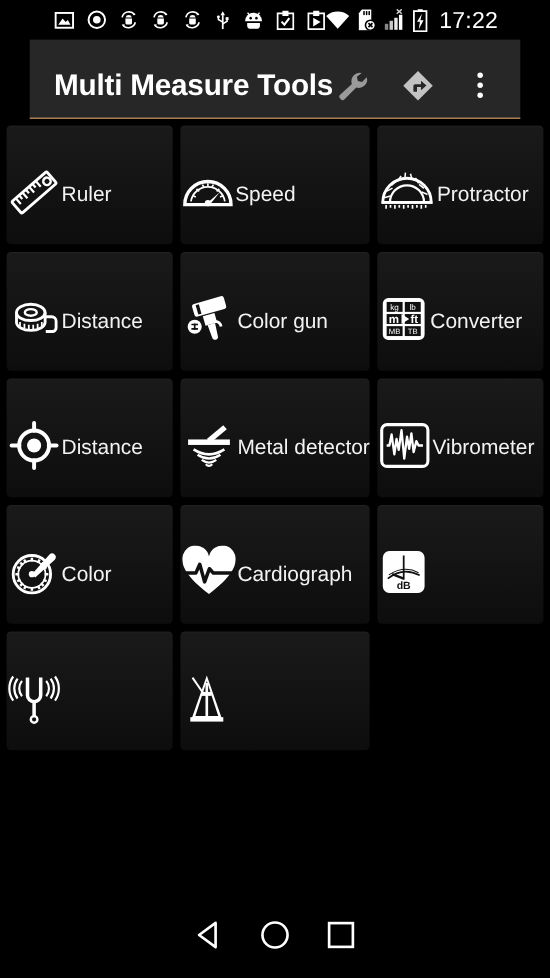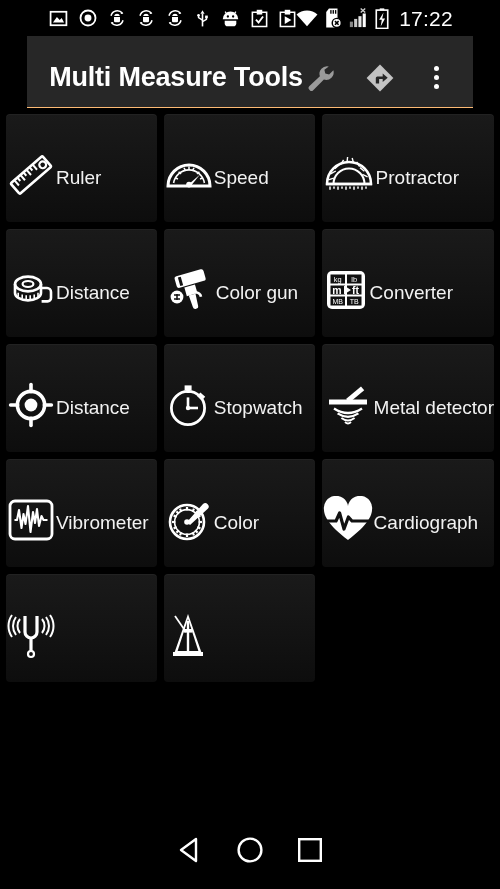--- a/index.html
+++ b/index.html
@@ -315,34 +315,20 @@
               <path d="M25 4.6 v7"></path>
                 <path d="M25 38.4 v7"></path>
               <path d="M4.6 25 h7"></path>
                 <path d="M38.4 25 h7"></path>
             </g>
           </svg>
         </div>
         <div class="tile-label">Distance</div>
       </div>
 
-      <div class="tile">
-        <div class="tile-ico">
-          <svg width="50" height="50" viewBox="0 0 50 50">
-            <circle cx="24" cy="28" r="16.6" fill="none" stroke="#fff" stroke-width="2.8"></circle>
-            <rect x="20.6" y="5.4" width="7" height="5" fill="#fff"></rect>
-            <rect x="22.4" y="9" width="3.4" height="4" fill="#fff"></rect>
-            <path d="M36.4 12.4 l4.8 4.4 -3.4 3.6 -4.8 -4.4 Z" fill="#fff"></path>
-            <path d="M24 28 v-10.6" stroke="#fff" stroke-width="2.6"></path>
-            <path d="M24 28 h10" stroke="#fff" stroke-width="2.6"></path>
-            <circle cx="24" cy="28" r="2.2" fill="#fff"></circle>
-          </svg>
-        </div>
-        <div class="tile-label">Stopwatch</div>
-      </div>
 
       <div class="tile">
         <div class="tile-ico">
           <svg width="52" height="50" viewBox="0 0 52 50">
             <rect x="7" y="19.5" width="38" height="5" fill="#fff"></rect>
             <path d="M24 19 L39 6.5 l3.2 3.8 -14.4 12" fill="#fff"></path>
             <path d="M12 28.5 q14 9 28 0" fill="none" stroke="#fff" stroke-width="2.4"></path>
             <path d="M15.6 33.4 q10.4 7 20.8 0" fill="none" stroke="#fff" stroke-width="2.2"></path>
             <path d="M19.4 38 q6.6 5 13.2 0" fill="none" stroke="#fff" stroke-width="2"></path>
             <path d="M23 42 q3 3 6 0" fill="none" stroke="#fff" stroke-width="1.8"></path>
@@ -395,20 +381,34 @@
       <div class="tile">
         <div class="tile-ico">
           <svg width="52" height="48" viewBox="0 0 52 48">
             <path d="M26 44 C 6 29 2 19 2 14 A12 12 0 0 1 26 10 A12 12 0 0 1 50 14 C50 19 46 29 26 44 Z" fill="#fff"></path>
             <path d="M2 25 h12 l3.6 -8 L22 33 l4.4 -12 L30 25 h20" fill="none" stroke="#111" stroke-width="3.2" stroke-linejoin="round"></path>
           </svg>
         </div>
         <div class="tile-label">Cardiograph</div>
       </div>
 
+      <div class="tile">
+        <div class="tile-ico">
+          <svg width="48" height="48" viewBox="0 0 48 48">
+            <rect x="5" y="5" width="38" height="38" rx="6" fill="#fff"></rect>
+            <path d="M9.5 30 q14 -11 29 -3" fill="none" stroke="#111" stroke-width="1.6"></path>
+            <path d="M10.5 26.6 q14 -9 27 -2" fill="none" stroke="#111" stroke-width="1"></path>
+            <path d="M24 9 v22" stroke="#111" stroke-width="1.6"></path>
+            <path d="M24 30 L13.5 26" stroke="#111" stroke-width="2.2"></path>
+            <rect x="9.5" y="32" width="29" height="8" fill="#fff"></rect>
+            <text x="24" y="39.6" fill="#111" font-size="9.6" font-weight="bold" text-anchor="middle" font-family="'Liberation Sans', sans-serif">dB</text>
+          </svg>
+        </div>
+        <div class="tile-label"></div>
+      </div>
 
       <div class="tile">
         <div class="tile-ico">
           <svg width="50" height="50" viewBox="0 0 50 50">
             <path d="M19 6 v16 a6 6 0 0 0 12 0 V6" fill="none" stroke="#fff" stroke-width="3.2"></path>
             <path d="M25 28 v14" stroke="#fff" stroke-width="3.2"></path>
             <circle cx="25" cy="44" r="3" fill="none" stroke="#fff" stroke-width="2.2"></circle>
             <g fill="none" stroke="#fff" stroke-width="2">
               <path d="M14 9 a11 11 0 0 0 0 14"></path>
               <path d="M10 7 a15 15 0 0 0 0 18"></path>

